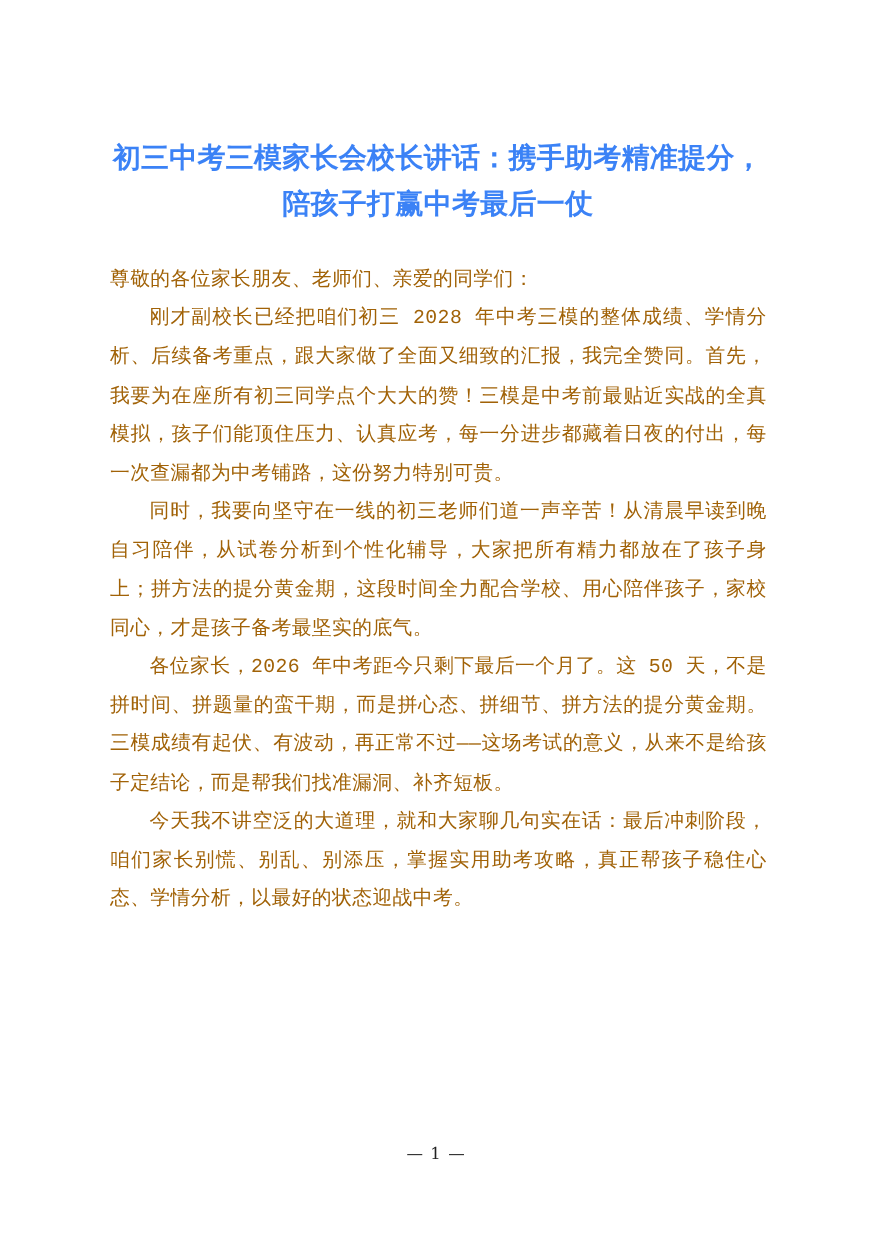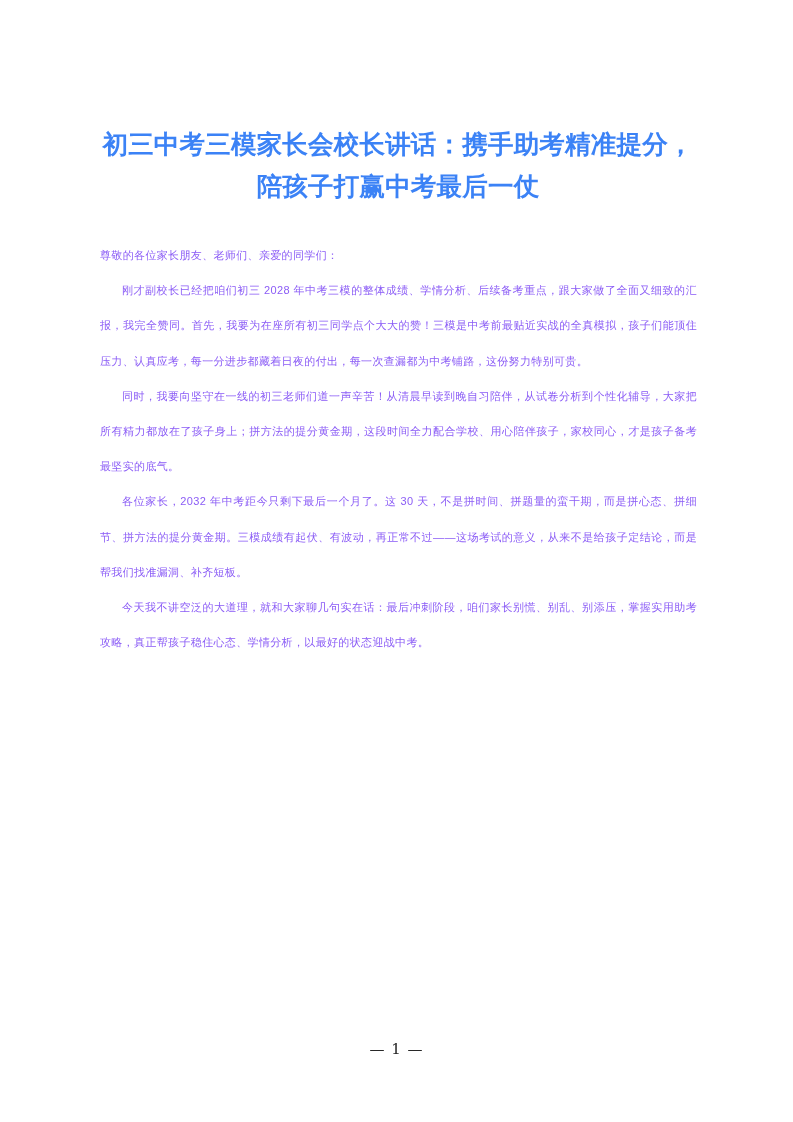--- a/index.html
+++ b/index.html
@@ -43,24 +43,24 @@
   
   .body-block {
     position: absolute;
     left: 100px;
     top: 238px;
     width: 597px;
   }
 
   .para {
     margin: 0;
-    font-family: Liberation Sans, sans-serif;
-    font-size: 11px;
+    font-family: Liberation Mono, monospace;
+    font-size: 18px;
     line-height: 35.2px;
-    color: #8b5cf6;
+    color: #a16207;
     text-align: justify;
     text-justify: inter-character;
     text-align-last: left;
     letter-spacing: 0.35px;
     word-break: break-all;
   }
   .para.indent {
     text-indent: 2em;
   }
 
@@ -86,21 +86,21 @@
 
   <div class="body-block">
 
     <p class="para">尊敬的各位家长朋友、老师们、亲爱的同学们：</p>
 
 
     <p class="para indent">刚才副校长已经把咱们初三 2028 年中考三模的整体成绩、学情分析、后续备考重点，跟大家做了全面又细致的汇报，我完全赞同。首先，我要为在座所有初三同学点个大大的赞！三模是中考前最贴近实战的全真模拟，孩子们能顶住压力、认真应考，每一分进步都藏着日夜的付出，每一次查漏都为中考铺路，这份努力特别可贵。</p>
 
     <p class="para indent">同时，我要向坚守在一线的初三老师们道一声辛苦！从清晨早读到晚自习陪伴，从试卷分析到个性化辅导，大家把所有精力都放在了孩子身上；拼方法的提分黄金期，这段时间全力配合学校、用心陪伴孩子，家校同心，才是孩子备考最坚实的底气。</p>
 
-    <p class="para indent">各位家长，2032 年中考距今只剩下最后一个月了。这 30 天，不是拼时间、拼题量的蛮干期，而是拼心态、拼细节、拼方法的提分黄金期。三模成绩有起伏、有波动，再正常不过——这场考试的意义，从来不是给孩子定结论，而是帮我们找准漏洞、补齐短板。</p>
+    <p class="para indent">各位家长，2026 年中考距今只剩下最后一个月了。这 50 天，不是拼时间、拼题量的蛮干期，而是拼心态、拼细节、拼方法的提分黄金期。三模成绩有起伏、有波动，再正常不过——这场考试的意义，从来不是给孩子定结论，而是帮我们找准漏洞、补齐短板。</p>
 
     <p class="para indent">今天我不讲空泛的大道理，就和大家聊几句实在话：最后冲刺阶段，咱们家长别慌、别乱、别添压，掌握实用助考攻略，真正帮孩子稳住心态、学情分析，以最好的状态迎战中考。</p>
 
   </div>
 
   <div class="footer">— 1 —</div>
 
 </div>
 
 </body></html>

